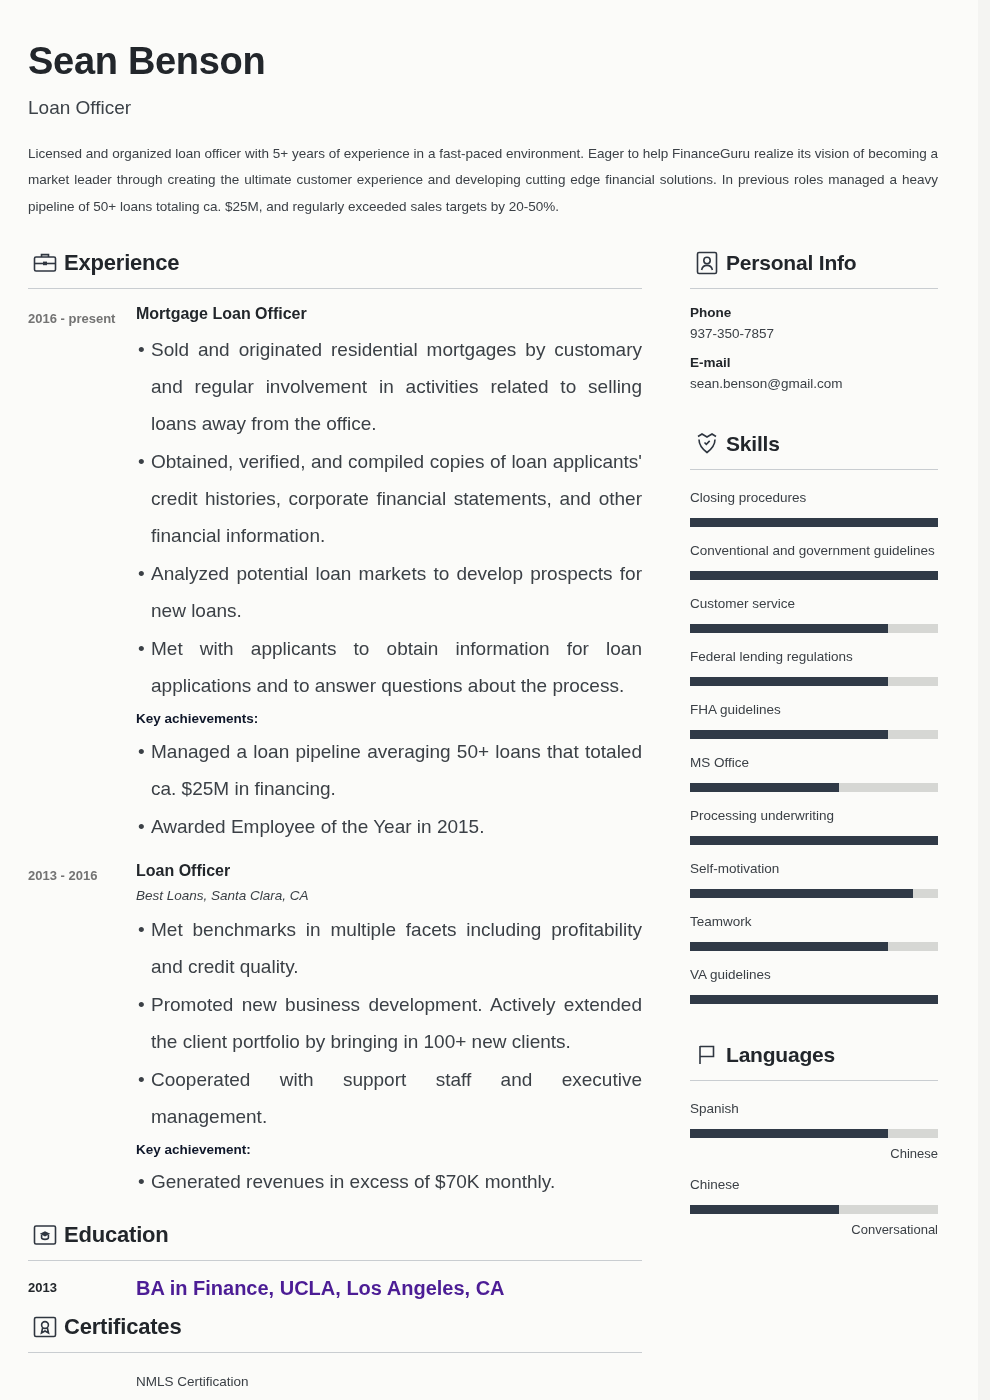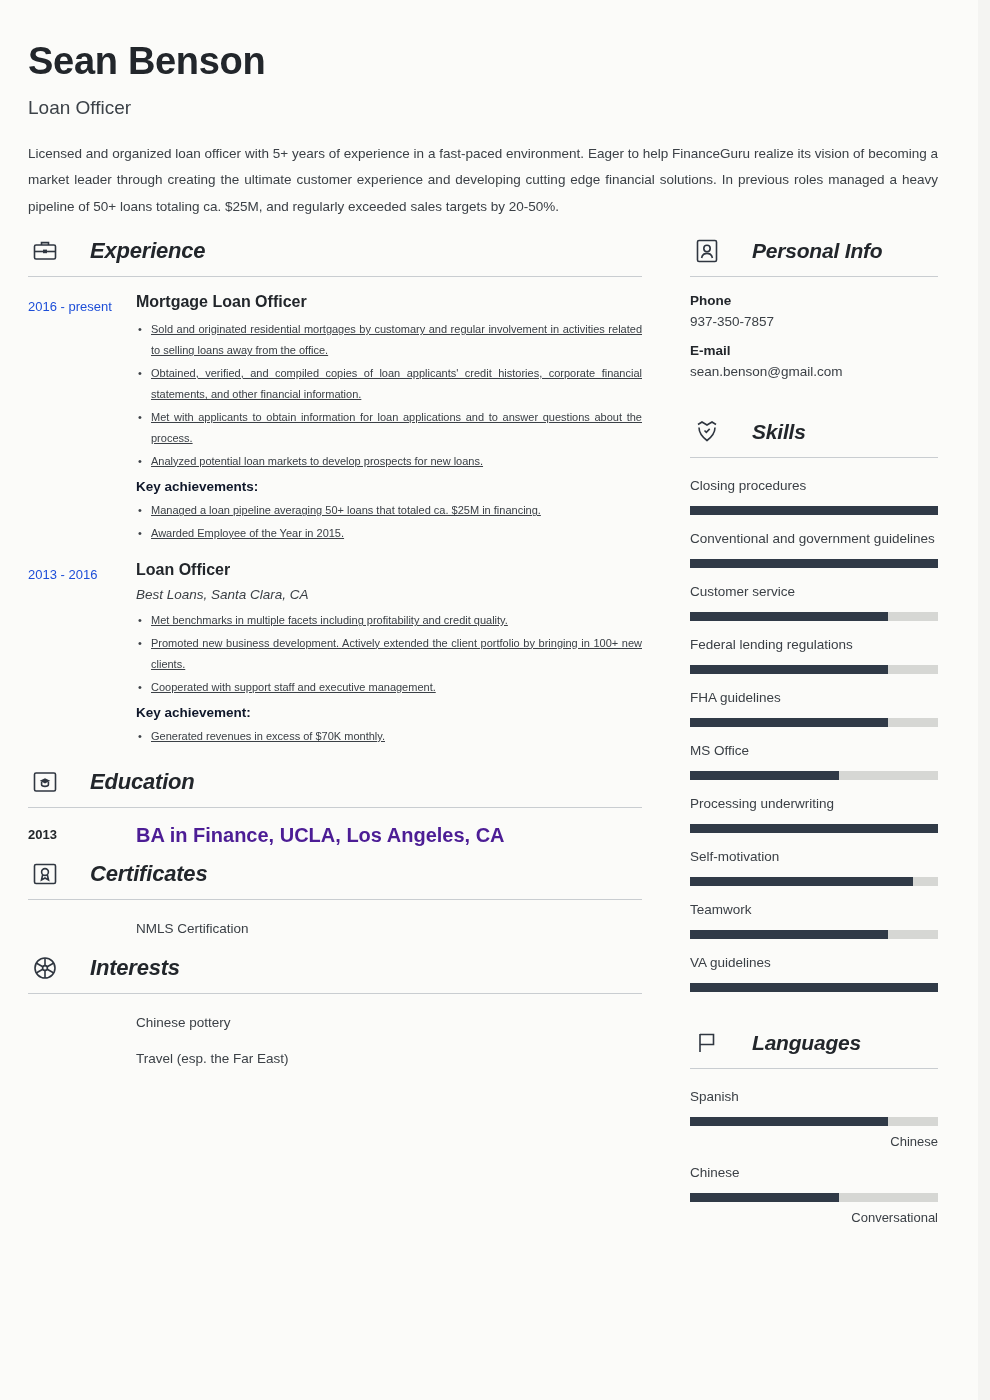--- a/index.html
+++ b/index.html
@@ -31,21 +31,21 @@
     font-size: 19px;
     color: #3c4248;
     font-weight: normal;
     margin: 0 0 22px 0;
   }
   .summary {
     font-size: 13.5px;
     line-height: 1.95;
     color: #3b4046;
     text-align: justify;
-    margin: 0 0 14px 0;
+    margin: 0 0 26px 0;
     max-width: 912px;
   }
   
   .columns {
     display: flex;
     align-items: flex-start;
   }
   .col-main {
     width: 638px;
     box-sizing: border-box;
@@ -53,25 +53,24 @@
   }
   .col-side {
     width: 272px;
     box-sizing: border-box;
     padding-left: 24px;
   }
   
   .section-head {
     display: flex;
     align-items: center;
-    gap: 28px;
+    gap: 2px;
     padding-bottom: 8px;
     border-bottom: 1px solid #c9cdd1;
     margin-bottom: 16px;
-    font-style: italic;
   }
   .section-head .icon {
     width: 34px;
     height: 34px;
     flex: 0 0 34px;
     display: flex;
     align-items: center;
     justify-content: center;
     color: #2f3640;
   }
@@ -89,22 +88,22 @@
   }
   
   .entry {
     display: flex;
     margin-bottom: 16px;
   }
   .entry-date {
     width: 108px;
     flex: 0 0 108px;
     font-size: 13px;
-    font-weight: normal;
-    color: #1d4ed8;
+    font-weight: bold;
+    color: #737373;
     line-height: 1.6;
     padding-top: 4px;
   }
   .entry-body {
     flex: 1;
   }
   .entry-role {
     font-size: 16px;
     font-weight: bold;
     color: #22262b;
@@ -117,26 +116,25 @@
     margin: 0 0 8px 0;
   }
   ul.bullets {
     list-style: none;
     margin: 0;
     padding: 0;
   }
   ul.bullets li {
     position: relative;
     padding-left: 15px;
-    font-size: 11px;
+    font-size: 19px;
     line-height: 1.95;
     color: #3b4046;
     text-align: justify;
     margin-bottom: 1px;
-    text-decoration: underline;
   }
   ul.bullets li:before {
     content: "\2022";
     position: absolute;
     left: 2px;
     top: 0;
     color: #3b4046;
   }
   .key-ach {
     font-size: 13.5px;
@@ -236,22 +234,22 @@
           <h2>Experience</h2>
         </div>
 
         <div class="entry">
           <div class="entry-date">2016 - present</div>
           <div class="entry-body">
             <div class="entry-role">Mortgage Loan Officer</div>
             <ul class="bullets">
               <li>Sold and originated residential mortgages by customary and regular involvement in activities related to selling loans away from the office.</li>
               <li>Obtained, verified, and compiled copies of loan applicants' credit histories, corporate financial statements, and other financial information.</li>
+              <li>Analyzed potential loan markets to develop prospects for new loans.</li>
               <li>Met with applicants to obtain information for loan applications and to answer questions about the process.</li>
-              <li>Analyzed potential loan markets to develop prospects for new loans.</li>
             </ul>
             <div class="key-ach">Key achievements:</div>
             <ul class="bullets">
               <li>Managed a loan pipeline averaging 50+ loans that totaled ca. $25M in financing.</li>
               <li>Awarded Employee of the Year in 2015.</li>
             </ul>
           </div>
         </div>
 
         <div class="entry">

